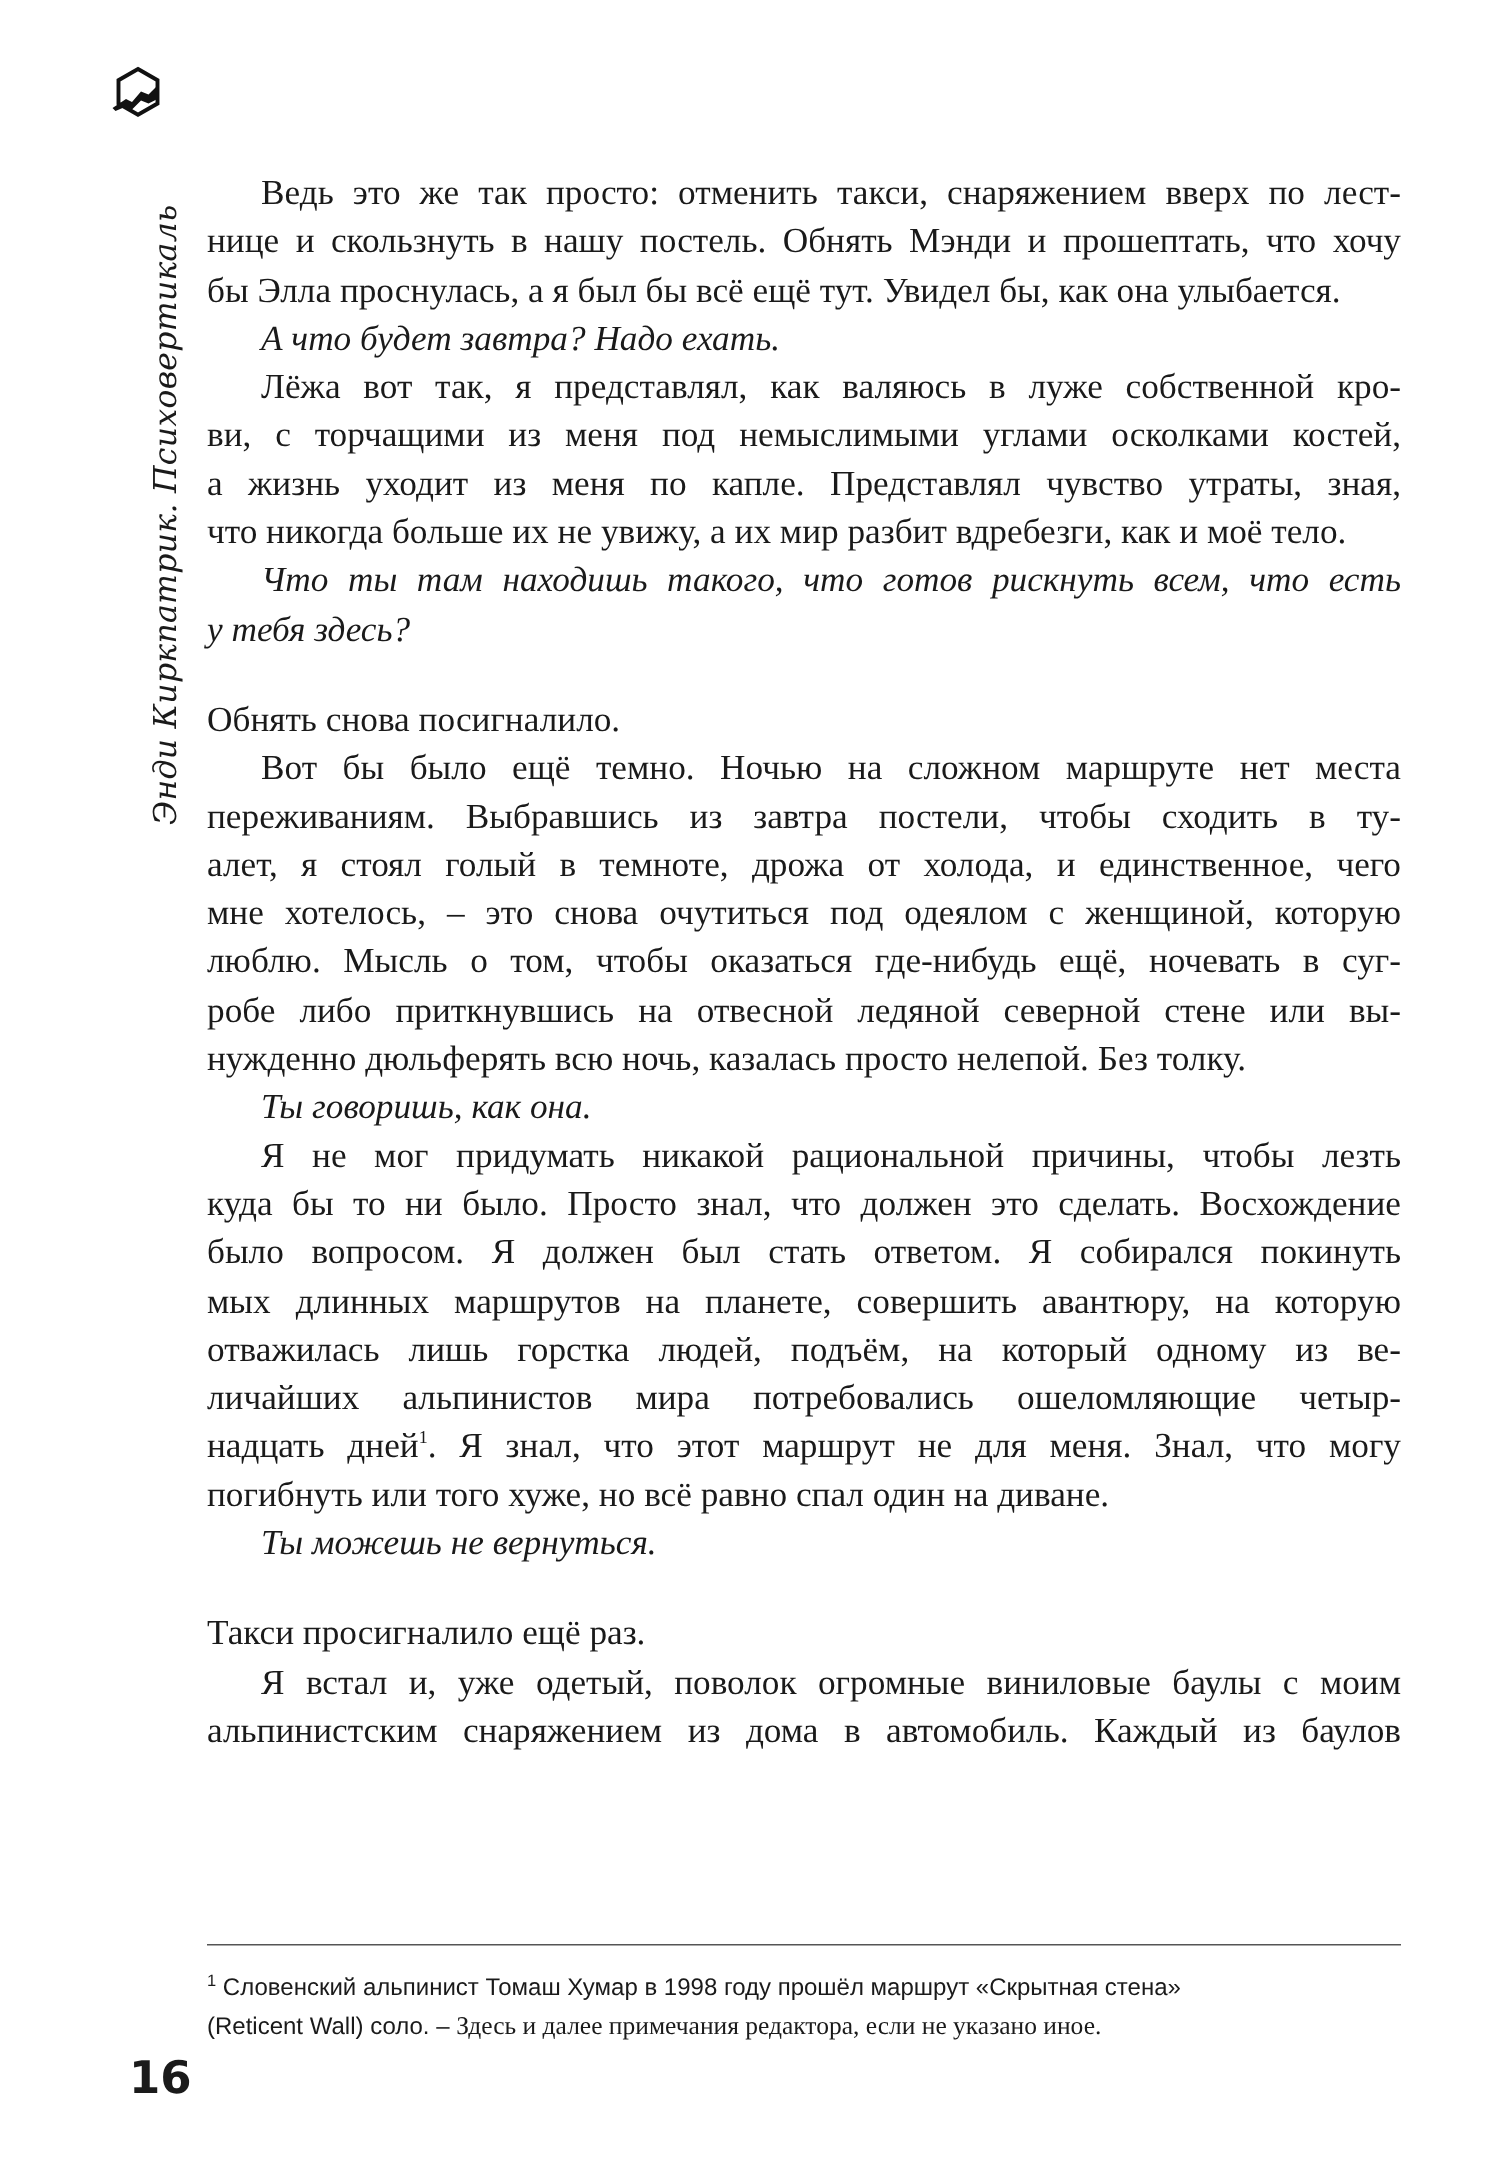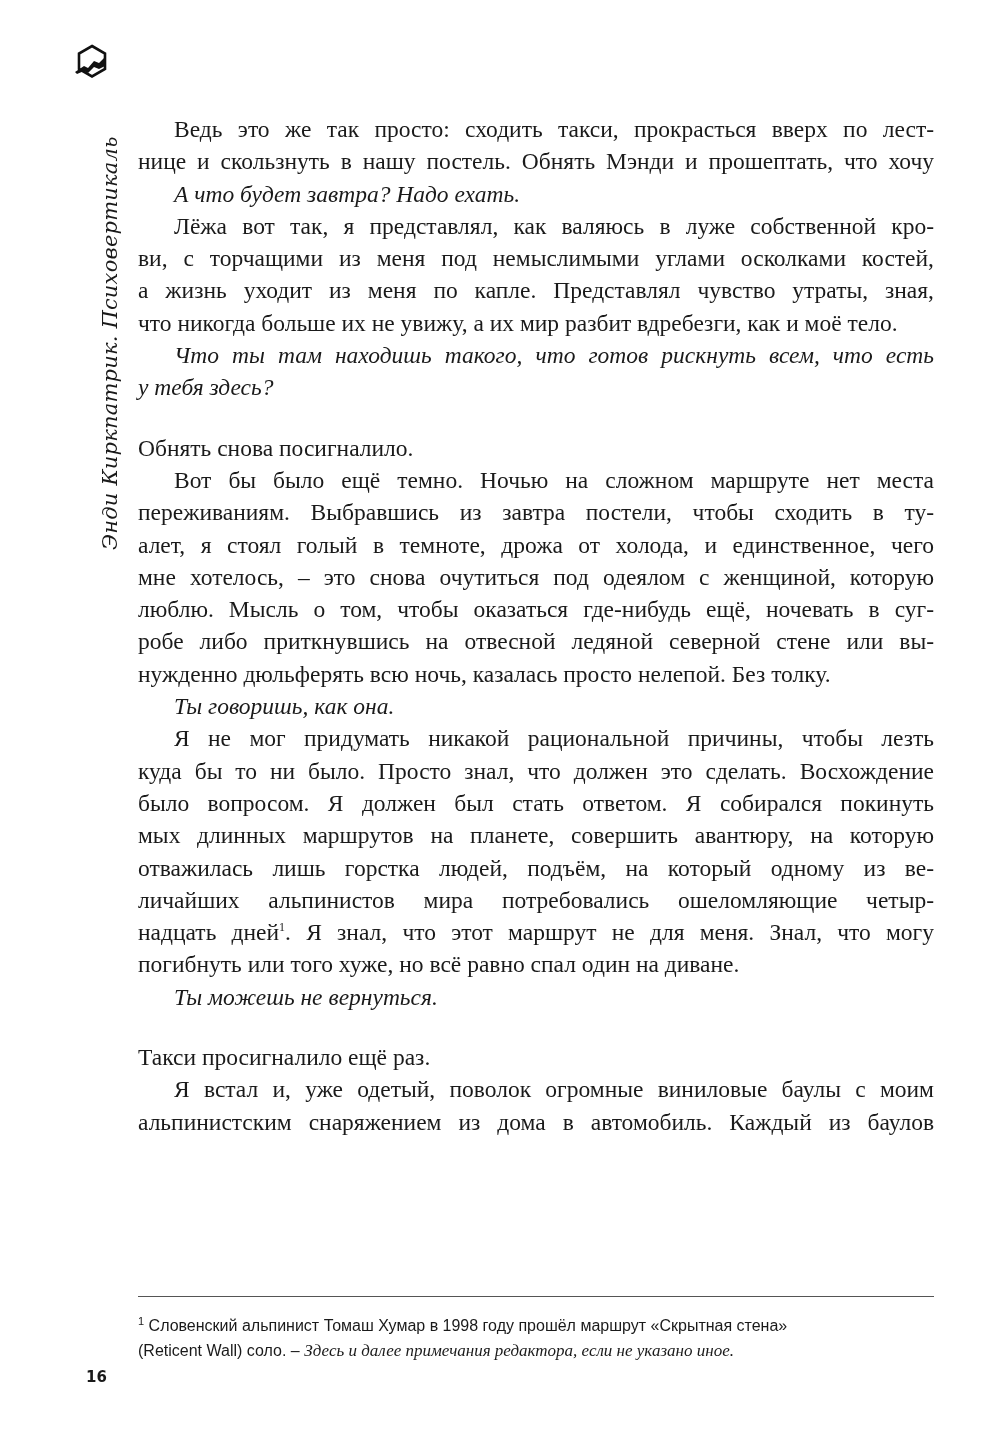--- a/index.html
+++ b/index.html
@@ -22,41 +22,42 @@
   .italic { font-style: italic; }
   .gap { height: 28px; }
   sup { font-size: 12px; line-height: 0; vertical-align: 9px; }
   .rule { position: absolute; left: 138px; top: 1296px; width: 796px; height: 1px; background: #555; }
   .footnotes {
     position: absolute; left: 138px; top: 1309px; width: 800px;
     font-family: "Liberation Sans", sans-serif; font-size: 16px; line-height: 25px;
   }
   .footnotes .fn-line { display: block; white-space: nowrap; }
   .footnotes .fn-num { font-size: 11px; vertical-align: 6px; }
-  .fn-italic { font-family: "Liberation Serif", serif; font-style: italic; font-size: 17px; }
+  .fn-italic { font-family: "Liberation Serif", serif; font-size: 17px; }
   .page-number {
     position: absolute; left: 86px; top: 1368px;
-    font-family: "DejaVu Sans", sans-serif; font-weight: bold; font-size: 15px;
+    font-family: "DejaVu Sans", sans-serif; font-weight: bold; font-size: 30px;
   }
 </style>
 </head>
 <body>
 
 <div class="logo">
   <svg viewBox="0 0 40 40" width="40" height="40">
     <polygon points="20,4 33,11.5 33,27 20,34.5 7,27 7,11.5" fill="none" stroke="#111" stroke-width="2.6"></polygon>
     <path d="M3,30 L12,24 L16,26 L22,19 L27,21 L33,15 L33,24 L27,27 L22,25 L16,31 L12,29 L5,32 Z" fill="#111"></path>
   </svg>
 </div>
 
 <div class="running-head">Энди Киркпатрик. Психовертикаль</div>
 
 <div class="text-block" id="text-block">
-    <span class="line indent">Ведь это же так просто: сходить такси, прокрасться вверх по лест-</span>
+    <span class="line indent">Ведь это же так просто: отменить такси, снаряжением вверх по лест-</span>
     <span class="line ">нице и скользнуть в нашу постель. Обнять Мэнди и прошептать, что хочу</span>
+    <span class="line last">бы Элла проснулась, а я был бы всё ещё тут. Увидел бы, как она улыбается.</span>
     <span class="line indent italic last">А что будет завтра? Надо ехать.</span>
     <span class="line indent">Лёжа вот так, я представлял, как валяюсь в луже собственной кро-</span>
     <span class="line ">ви, с торчащими из меня под немыслимыми углами осколками костей,</span>
     <span class="line ">а жизнь уходит из меня по капле. Представлял чувство утраты, зная,</span>
     <span class="line last">что никогда больше их не увижу, а их мир разбит вдребезги, как и моё тело.</span>
     <span class="line indent italic">Что ты там находишь такого, что готов рискнуть всем, что есть</span>
     <span class="line italic last">у тебя здесь?</span>
     <span class="line gap" style="height: 28px;"></span>
     <span class="line last">Обнять снова посигналило.</span>
     <span class="line indent">Вот бы было ещё темно. Ночью на сложном маршруте нет места</span>

